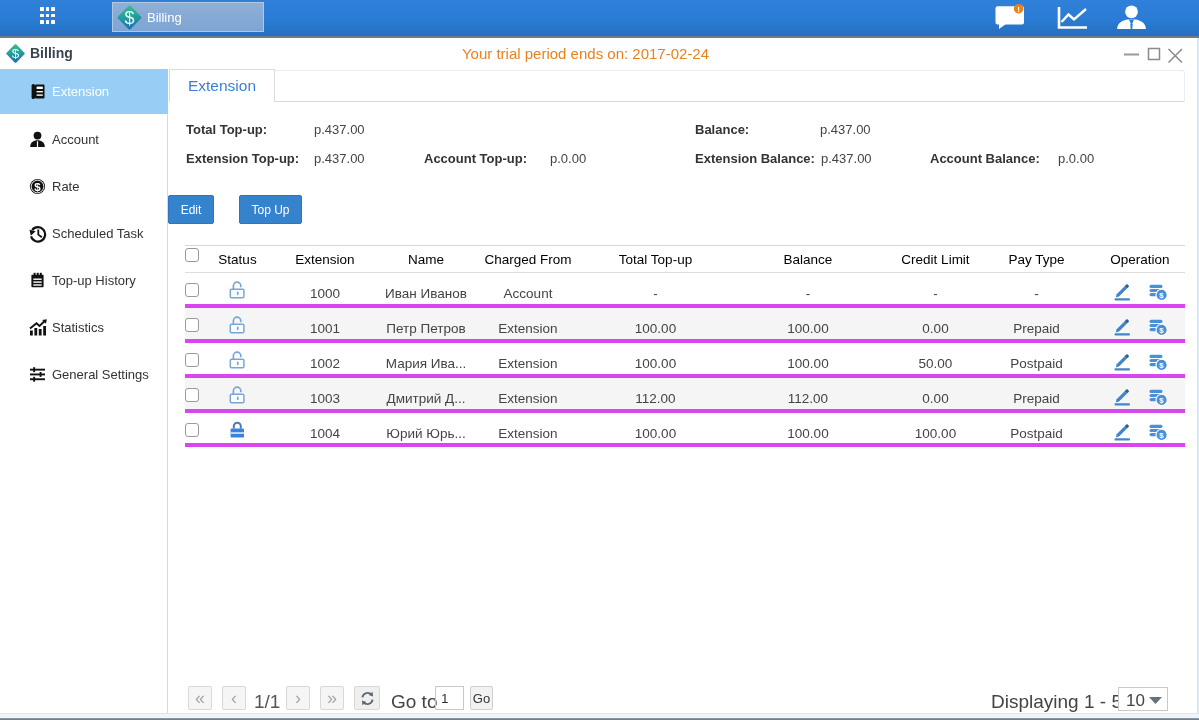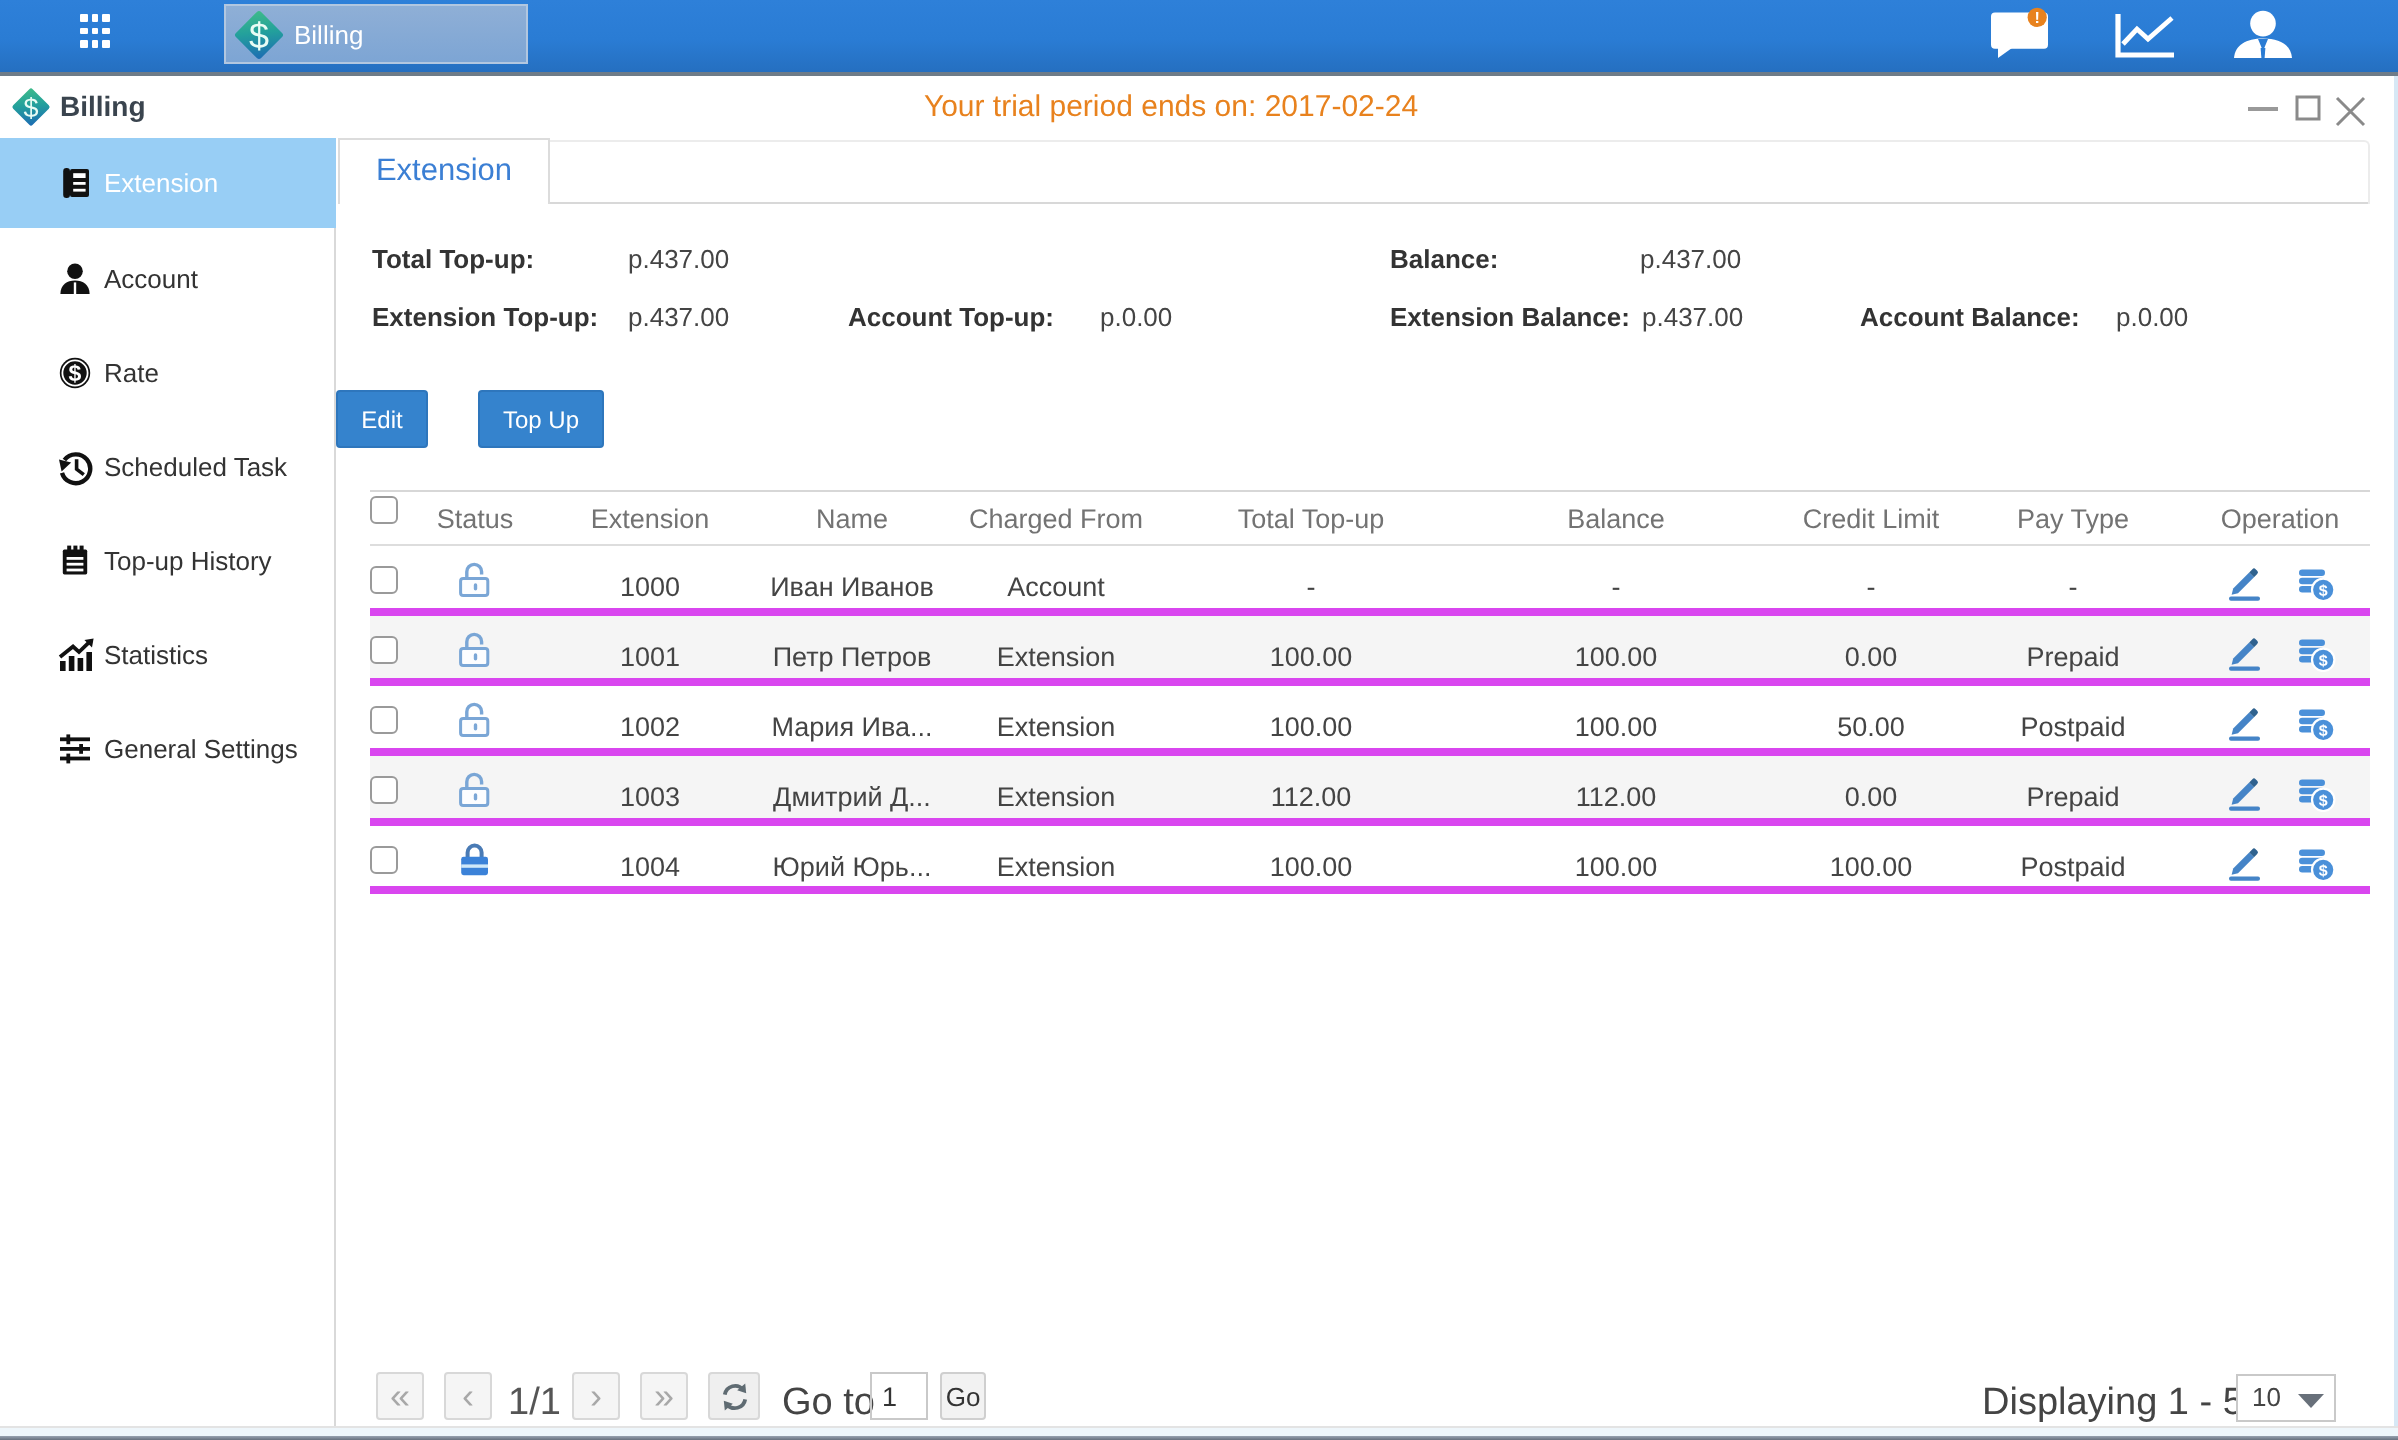--- a/index.html
+++ b/index.html
@@ -50,21 +50,21 @@
 .btn { position:absolute; top:195px; height:29px; background:#3583cd; border:1px solid #2e76bc;
   border-radius:2px; color:#fff; font-size:12px; display:flex; align-items:center; justify-content:center; }
 
 
 .tbl { left:185px; top:245px; width:1000px; }
 .trow { display:flex; align-items:center; }
 .c { flex:none; text-align:center; font-size:13.5px; color:#444; white-space:nowrap; }
 .c0{width:24px; text-align:left;} .c1{width:57px;} .c2{width:118px;} .c3{width:84px;}
 .c4{width:120px;} .c5{width:135px;} .c6{width:170px;} .c7{width:85px;} .c8{width:117px;} .c9{width:90px;}
 .thead { height:28px; border-top:1px solid #d7d7d7; border-bottom:1px solid #ddd; }
-.thead .c { color:#737373; }
+.thead .c { color:#000000; }
 .drow { height:34.9px; border-bottom:4px solid #d946ef; }
 .drow .c { position:relative; top:5px; }
 .drow .cb { position:relative; top:-2px; }
 .thead .cb { position:relative; top:-3px; }
 .drow .c1 svg { position:relative; top:-2px; }
 .drow.g { background:#f5f5f5; }
 .cb { width:14px; height:14px; border:1px solid #9a9a9a; border-radius:3px; background:#fff; display:inline-block; }
 
 
 .pgbtn { position:absolute; top:686px; width:24px; height:24px; background:#f5f5f5;
@@ -411,21 +411,21 @@
     <polygon points="12.6,0.8 13.1,5.6 8.6,4.1" fill="#5f6b72"></polygon>
     <path d="M12.6,8.7 A5.2,5.2 0 0 1 3.4,11.1" stroke="#5f6b72" stroke-width="1.9" fill="none"></path>
     <polygon points="2.4,14.2 1.9,9.4 6.4,10.9" fill="#5f6b72"></polygon>
   </svg>
 </div>
 <div class="pgtxt" style="left:391px; top:691px; color:#444">Go to</div>
 <div class="goin">1</div>
 <div class="gobtn">Go</div>
 <div class="pgtxt" style="left:991px; top:691px; color:#444">Displaying 1 - 5 of 5</div>
 <div class="ddl">
-    <span style="position:absolute; left:7px; top:3px; font-size:13px">10</span>
+    <span style="position:absolute; left:7px; top:3px; font-size:17px">10</span>
   <svg style="position:absolute; right:5px; top:9px" width="13" height="8" viewBox="0 0 13 8">
       <polygon points="0,0 13,0 6.5,7" fill="#68707a"></polygon>
     </svg>
 </div>
 
 <div class="abs bstrip1"></div>
 <div class="abs bstrip2"></div>
 <div class="abs bstrip3"></div>
 <div class="abs redge"></div>
 

